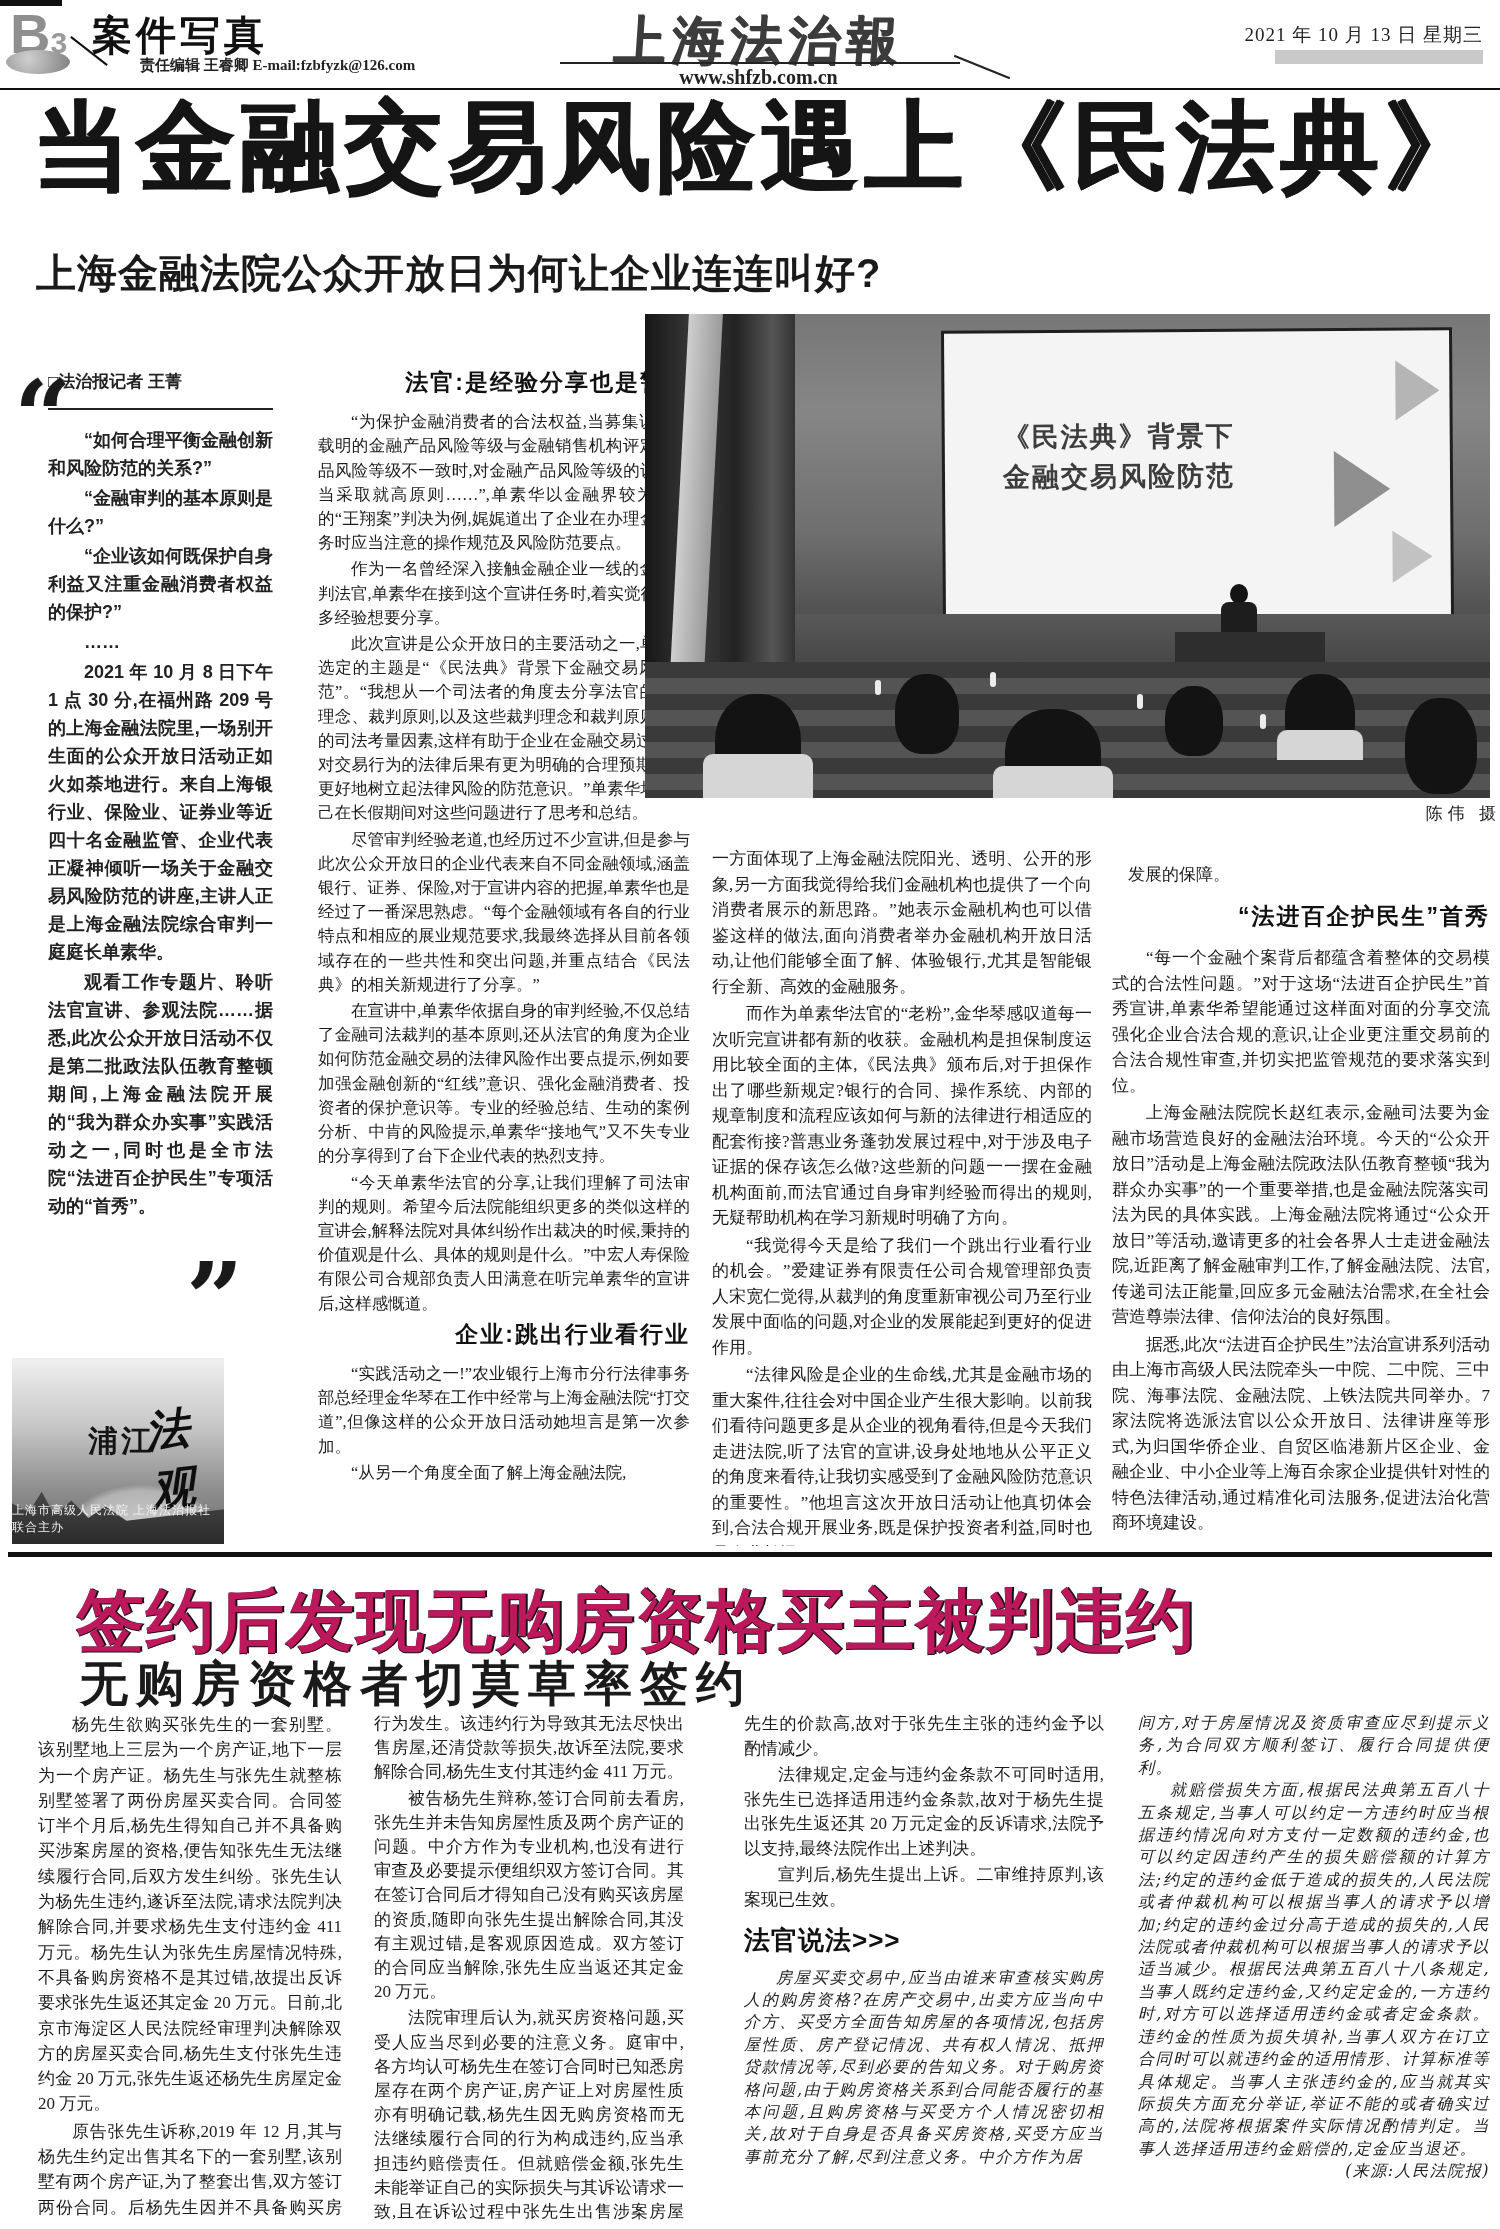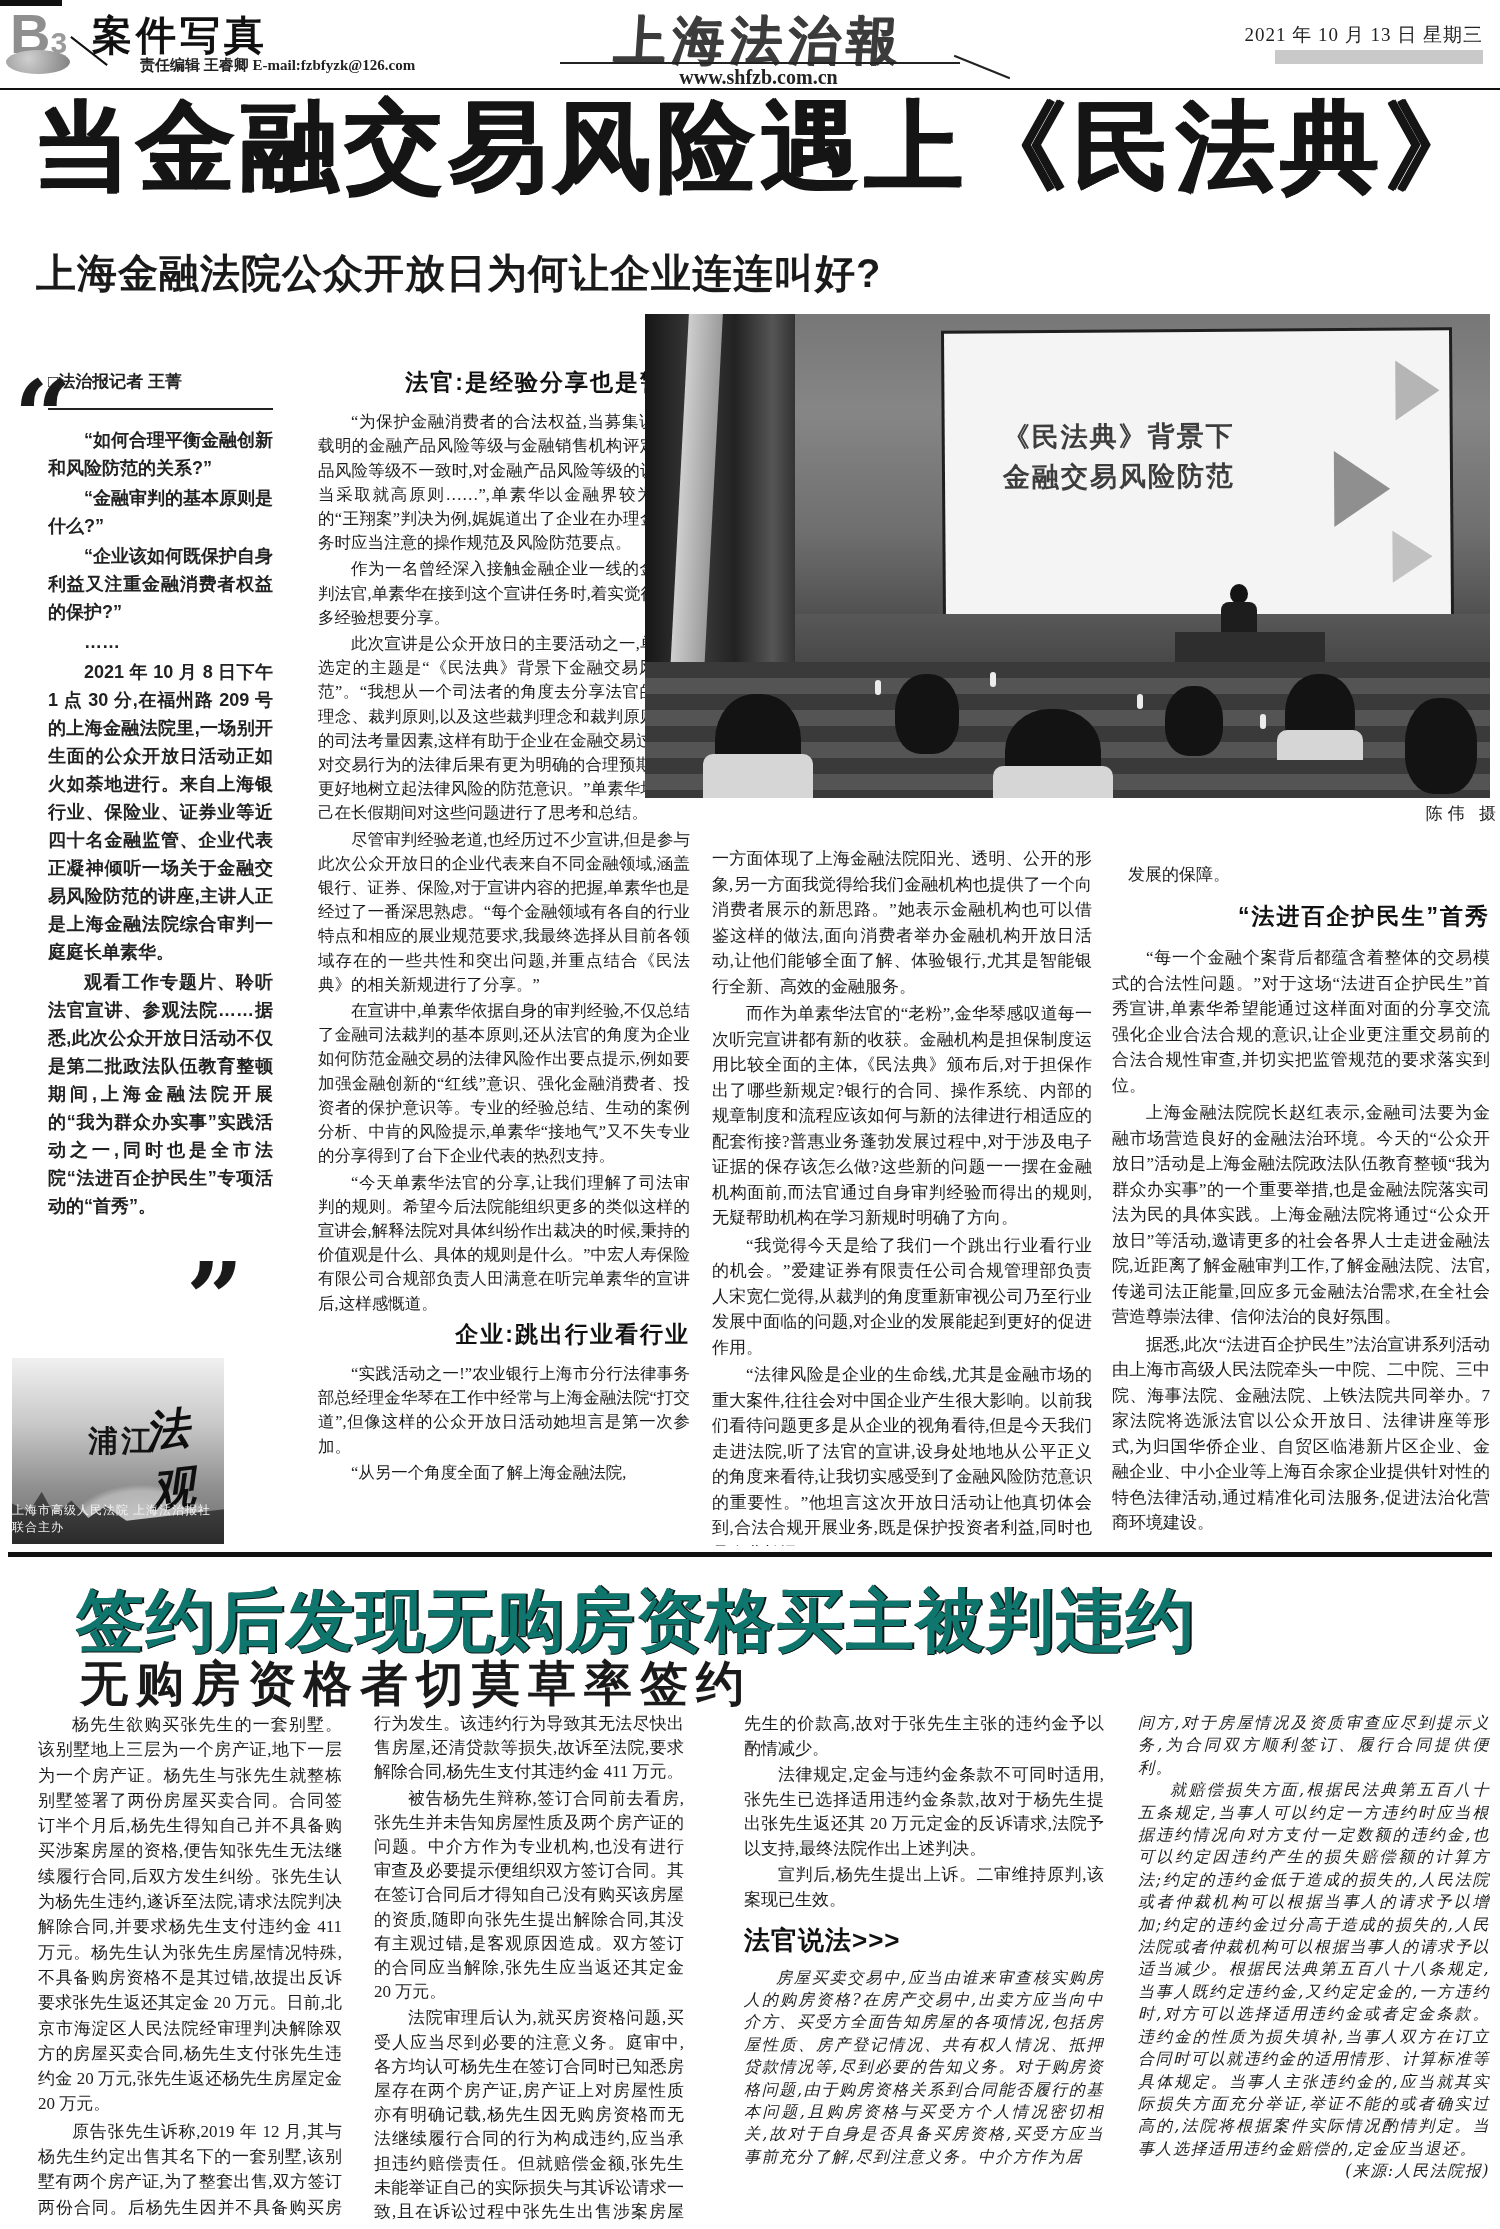--- a/index.html
+++ b/index.html
@@ -83,21 +83,21 @@
   .brand .river{position:absolute;left:26%;bottom:-30px;width:150px;height:90px;border-radius:50%;
         background:radial-gradient(ellipse at center,#e2e2e2,#bdbdbd 60%,transparent 70%);opacity:.8;}
   .brand .t-bold{position:absolute;left:36%;top:34%;font-family:"Liberation Sans",sans-serif;font-weight:900;
         font-size:30px;color:#141414;letter-spacing:3px;}
   .brand .t-script{position:absolute;left:64%;top:22%;font-family:"DejaVu Serif",serif;font-weight:900;
         font-size:44px;font-style:italic;color:#0e0e0e;transform:rotate(-6deg);}
   .brand .t-small{position:absolute;right:6px;bottom:8px;font-size:12px;color:#f2f2f2;letter-spacing:1px;}
   
   .divider{position:absolute;left:8px;top:1552px;width:1484px;height:5px;background:#111;}
   .h2{position:absolute;left:76px;top:1576px;font-family:"Liberation Sans",sans-serif;font-weight:900;
-      font-size:68px;letter-spacing:2px;color:#0f766e;text-shadow:2px 0 0 #141414,0 1px 0 #141414;white-space:nowrap;}
+      font-size:68px;letter-spacing:2px;color:#be185d;text-shadow:2px 0 0 #141414,0 1px 0 #141414;white-space:nowrap;}
   .h2sub{position:absolute;left:80px;top:1652px;font-family:"Liberation Sans",sans-serif;font-weight:700;
       font-size:48px;letter-spacing:8px;color:#1a1a1a;}
   .c1{left:38px;top:1712px;width:304px;height:510px;font-size:17px;line-height:25.3px;overflow:hidden;}
   .c2{left:374px;top:1712px;width:310px;height:510px;font-size:17px;line-height:24.2px;overflow:hidden;}
   .c3{left:744px;top:1712px;width:360px;height:510px;font-size:17px;line-height:24.5px;overflow:hidden;}
   .c4{left:1138px;top:1712px;width:352px;height:512px;overflow:hidden;}
   .judgehead{font-family:"Liberation Sans",sans-serif;font-weight:900;font-size:26px;text-indent:0;
       text-align:left;margin:16px 0 14px 0;color:#111;letter-spacing:1px;}
   .kai{font-family:"DejaVu Serif",serif;font-style:italic;font-size:16px;line-height:22.4px;letter-spacing:1.5px;}
   .kai p{margin:0;text-indent:2em;}

